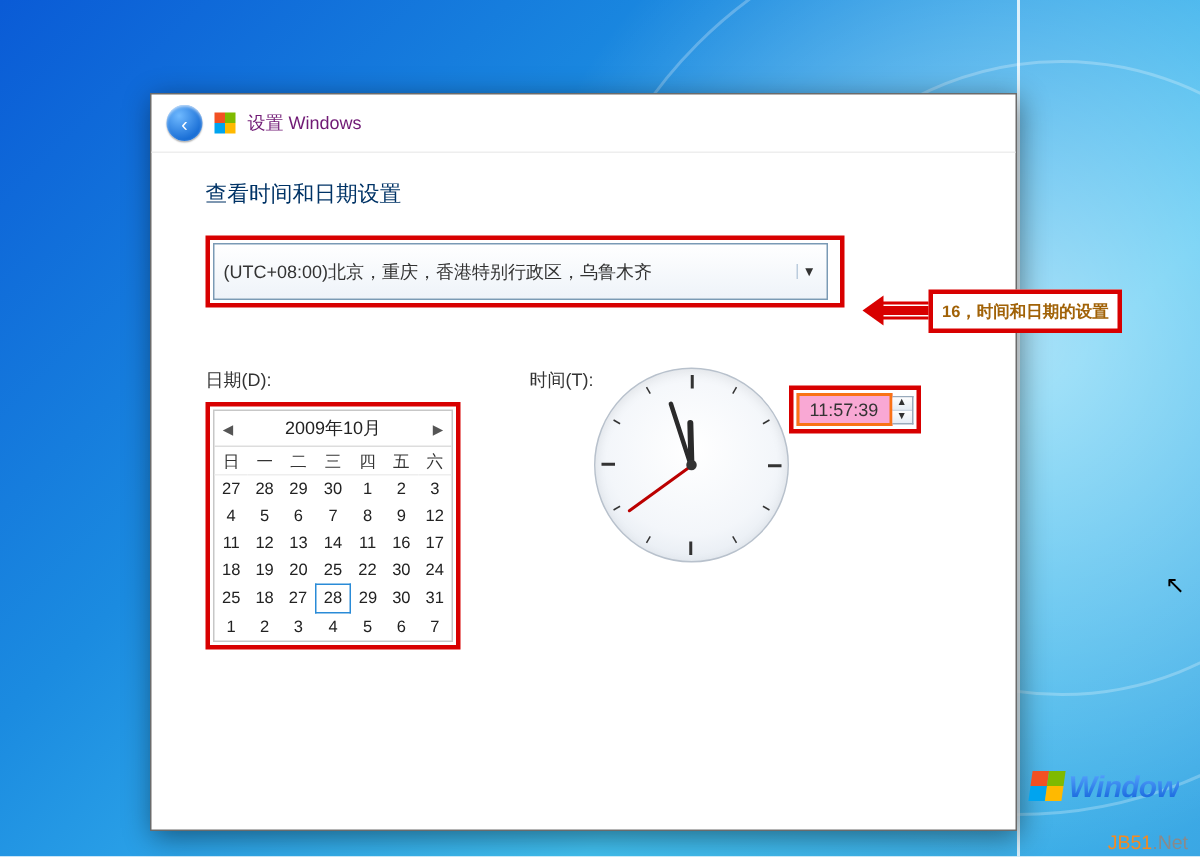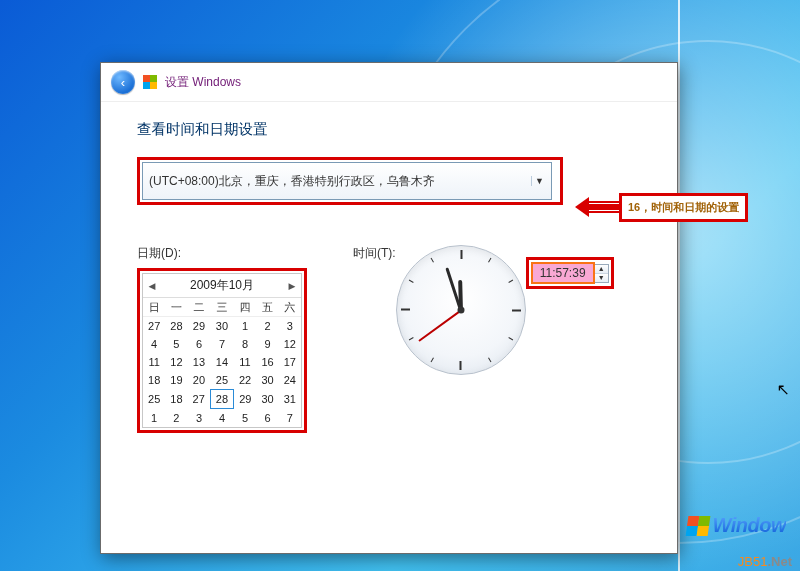--- a/index.html
+++ b/index.html
@@ -43,27 +43,27 @@
   .spin{display:flex;flex-direction:column;border:1px solid #9ab;border-left:none}
   .spin span{font-size:7px;line-height:8px;padding:0 3px;background:linear-gradient(#fefefe,#e6edf5);border-bottom:1px solid #cbd6e2}
   .spin span:last-child{border-bottom:none}
   .annot{position:absolute;left:575px;top:190px;display:flex;align-items:center;height:34px}
   .annot-arrow{width:44px;height:20px;position:relative}
   .annot-arrow .shaft{position:absolute;left:12px;top:7px;width:32px;height:6px;background:#d80000;box-sizing:border-box}
   .annot-arrow .shaft2{position:absolute;left:12px;top:4px;width:32px;height:2px;background:#d80000}
   .annot-arrow .shaft3{position:absolute;left:12px;top:14px;width:32px;height:2px;background:#d80000}
   .annot-arrow .head{position:absolute;left:0;top:0;width:0;height:0;border-top:10px solid transparent;border-bottom:10px solid transparent;border-right:14px solid #d80000}
   .annot-box{border:3px solid #d80000;background:#fff;color:#a16207;font-size:11px;font-weight:700;padding:4px 6px;white-space:nowrap}
-  .brand{position:absolute;right:14px;bottom:34px;display:flex;align-items:center;gap:4px;font-style:italic;font-weight:700;font-size:20px}
+  .brand{position:absolute;right:14px;bottom:34px;display:flex;align-items:flex-start;gap:4px;font-style:italic;font-weight:700;font-size:20px}
   .brand .txt{background:linear-gradient(#5aa7ff,#0b5bd6);-webkit-background-clip:text;background-clip:text;color:transparent;letter-spacing:-0.5px}
   .brand .flag2{display:grid;grid-template-columns:1fr 1fr;grid-template-rows:1fr 1fr;width:22px;height:20px;transform:skewX(-8deg)}
   .brand .flag2 span:nth-child(1){background:#f25022}.brand .flag2 span:nth-child(2){background:#7fba00}.brand .flag2 span:nth-child(3){background:#00a4ef}.brand .flag2 span:nth-child(4){background:#ffb900}
   .site{position:absolute;right:8px;bottom:2px;font-size:13px;font-family:Verdana,sans-serif}
   .site .a{color:#f58a1f;font-weight:400}
-  .site .b{color:#8a8a8a;font-weight:700}
+  .site .b{color:#8a8a8a;font-weight:400}
   .cursor{position:absolute;right:10px;top:380px;font-size:16px;color:#000}
   .vline{position:absolute;left:678px;top:0;width:2px;height:571px;background:#fff;opacity:.8}
 </style>
 </head>
 <body>
 
 <div class="desktop">
   <div class="swirl" style="width:600px;height:600px;right:-180px;top:-60px"></div>
   <div class="swirl" style="width:420px;height:420px;right:-120px;top:40px"></div>
   <div class="vline"></div>

